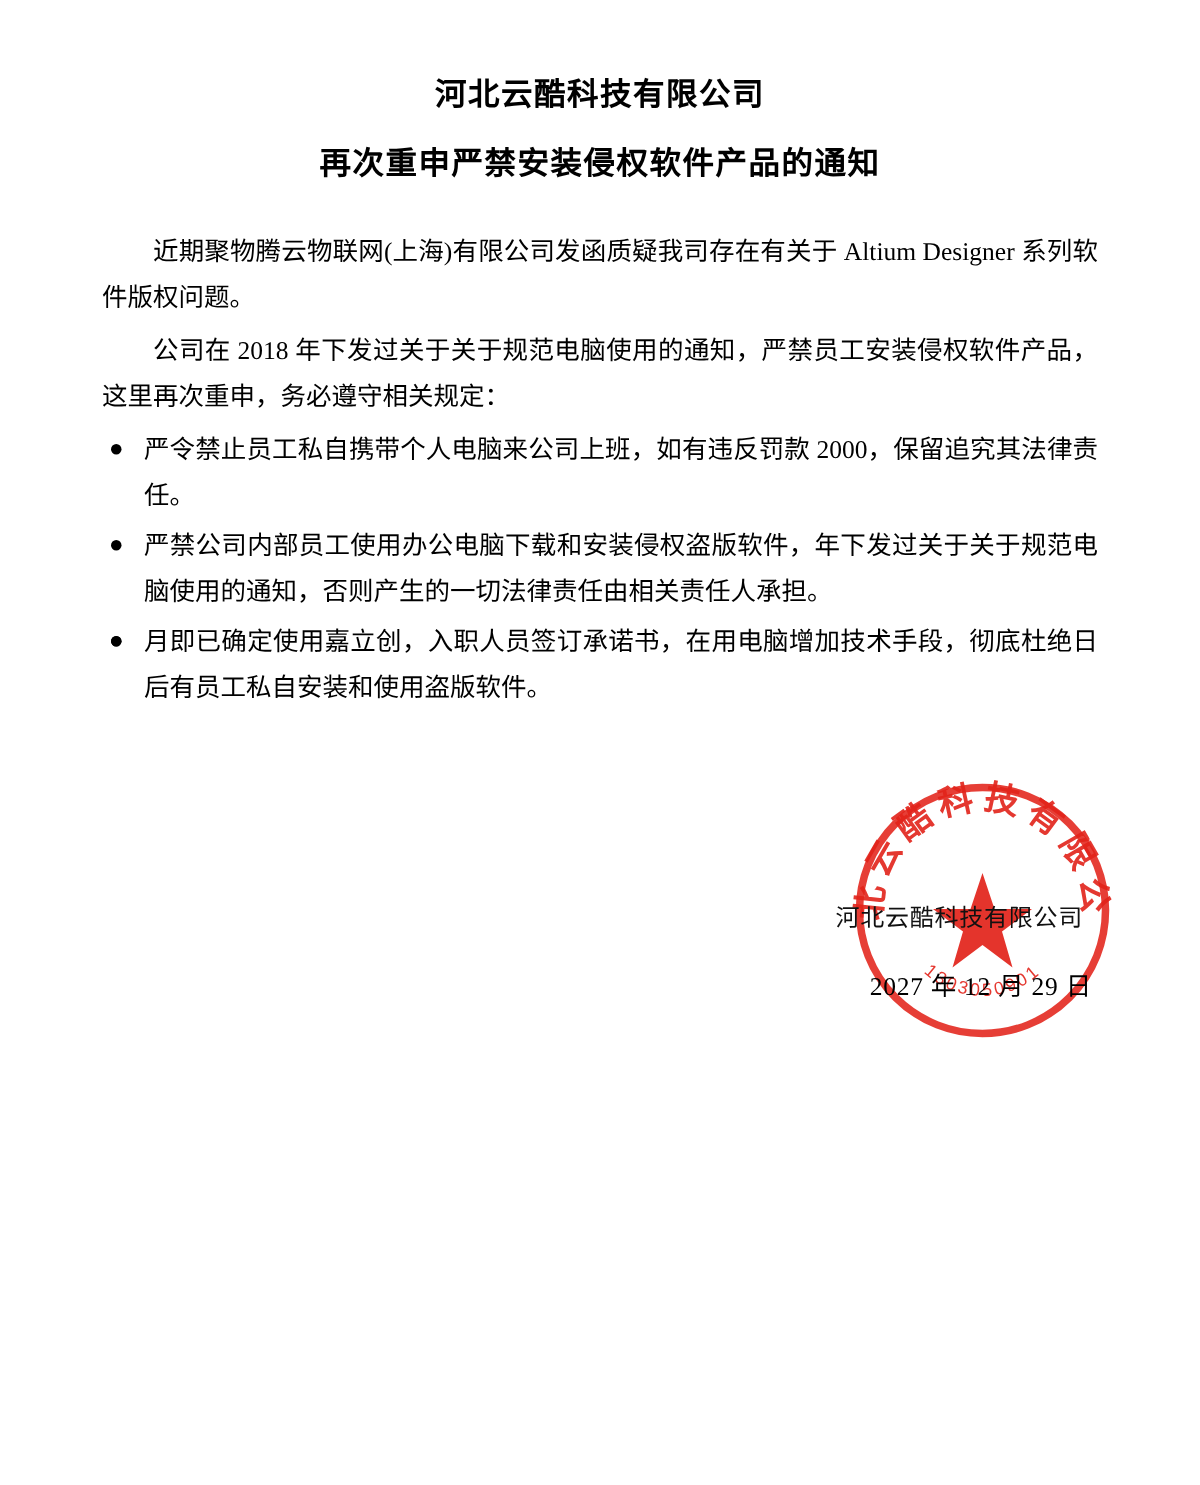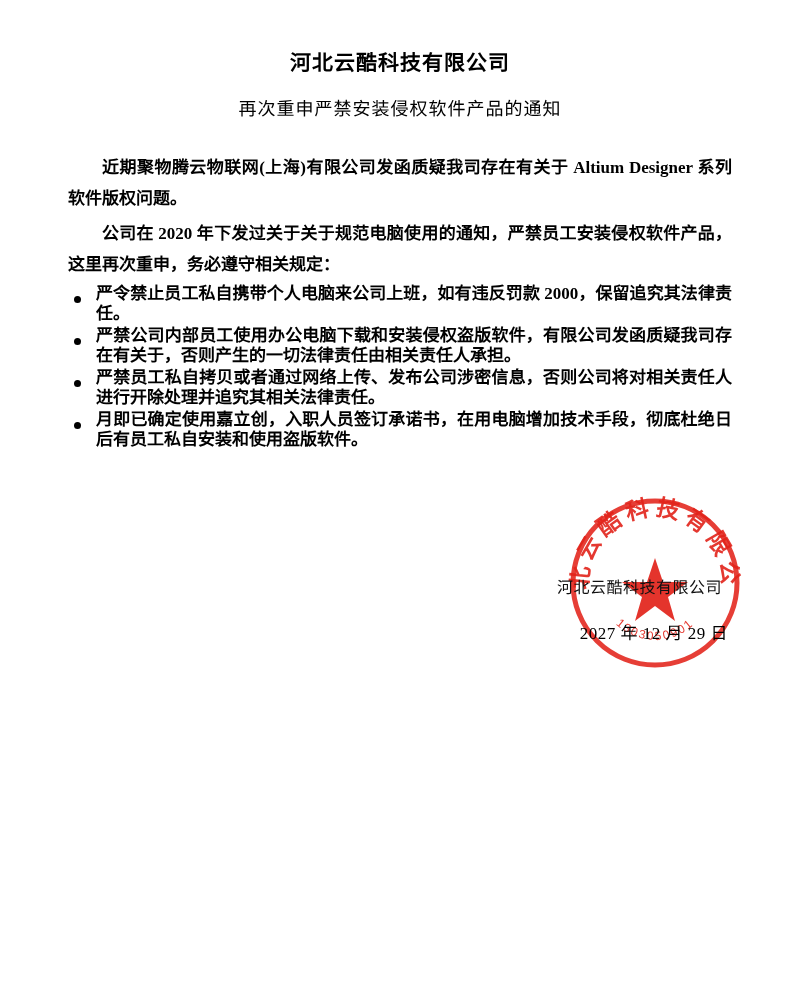--- a/index.html
+++ b/index.html
@@ -27,49 +27,48 @@
     text-align: center;
     padding-top: 18px;
   }
   .title-line1 {
     font-size: 21px;
     font-weight: bold;
     letter-spacing: 1px;
     line-height: 34px;
   }
   .title-line2 {
-    font-size: 18px;
-    font-weight: normal;
+    font-size: 21px;
+    font-weight: bold;
     letter-spacing: 1px;
     line-height: 34px;
     margin-top: 12px;
   }
   .body-block {
     margin-top: 26px;
     padding: 0 68px 0 68px;
-    font-weight: bold;
   }
   p.para {
     margin: 0 0 4px 0;
     font-size: 17px;
     line-height: 31px;
     text-indent: 2em;
     text-align: justify;
     text-justify: inter-ideograph;
   }
   ul.bullets {
     list-style: none;
     margin: 2px 0 0 0;
     padding: 0;
   }
   ul.bullets li {
     position: relative;
     padding-left: 28px;
     font-size: 17px;
-    line-height: 20px;
+    line-height: 31px;
     margin-bottom: 2px;
     text-align: justify;
     text-justify: inter-ideograph;
   }
   ul.bullets li .dot {
     position: absolute;
     left: 6px;
     top: 12px;
     width: 7px;
     height: 7px;
@@ -119,34 +118,33 @@
 <div class="page">
 
   <div class="title-block">
     <div class="title-line1">河北云酷科技有限公司</div>
     <div class="title-line2">再次重申严禁安装侵权软件产品的通知</div>
   </div>
 
   <div class="body-block">
 
     <p class="para">近期聚物腾云物联网(上海)有限公司发函质疑我司存在有关于 Altium Designer 系列软件版权问题。</p>
-    <p class="para">公司在 2020 年下发过关于关于规范电脑使用的通知，严禁员工安装侵权软件产品，这里再次重申，务必遵守相关规定：</p>
+    <p class="para">公司在 2018 年下发过关于关于规范电脑使用的通知，严禁员工安装侵权软件产品，这里再次重申，务必遵守相关规定：</p>
 
     <ul class="bullets">
       <li>
         <span class="dot"></span>
         <span>严令禁止员工私自携带个人电脑来公司上班，如有违反罚款 2000，保留追究其法律责任。</span>
       </li>
       <li>
         <span class="dot"></span>
-        <span>严禁公司内部员工使用办公电脑下载和安装侵权盗版软件，有限公司发函质疑我司存在有关于，否则产生的一切法律责任由相关责任人承担。</span>
+        <span>严禁公司内部员工使用办公电脑下载和安装侵权盗版软件，年下发过关于关于规范电脑使用的通知，否则产生的一切法律责任由相关责任人承担。</span>
       </li>
       <li>
         <span class="dot"></span>
-        <span>严禁员工私自拷贝或者通过网络上传、发布公司涉密信息，否则公司将对相关责任人进行开除处理并追究其相关法律责任。</span>
       </li>
       <li>
         <span class="dot"></span>
         <span>月即已确定使用嘉立创，入职人员签订承诺书，在用电脑增加技术手段，彻底杜绝日后有员工私自安装和使用盗版软件。</span>
       </li>
     </ul>
 
     <div class="spacer"></div>
 
 

